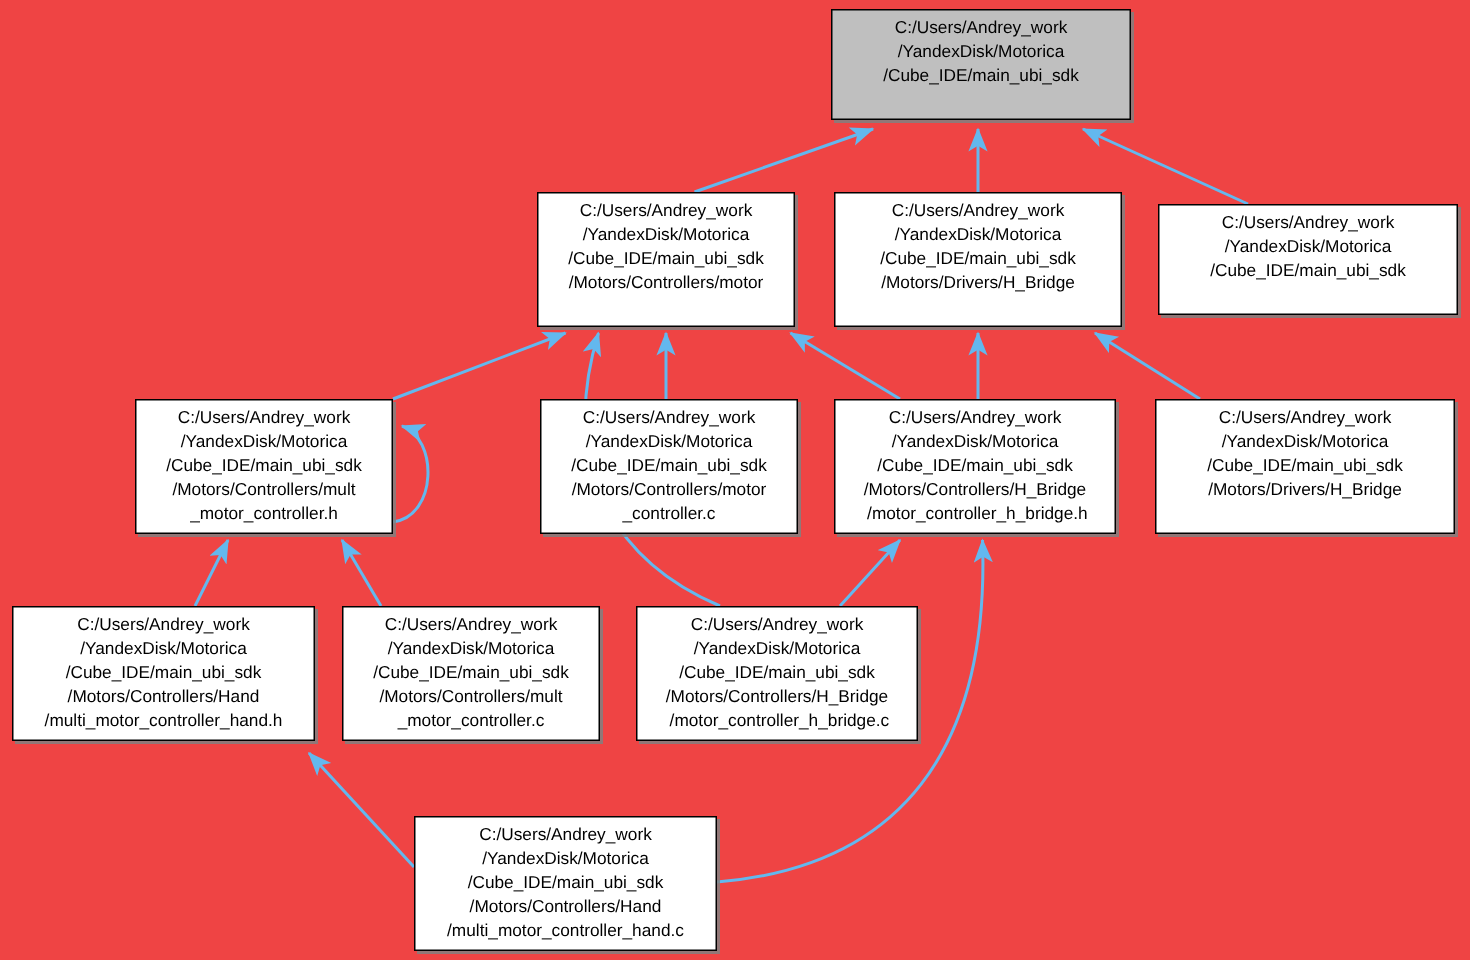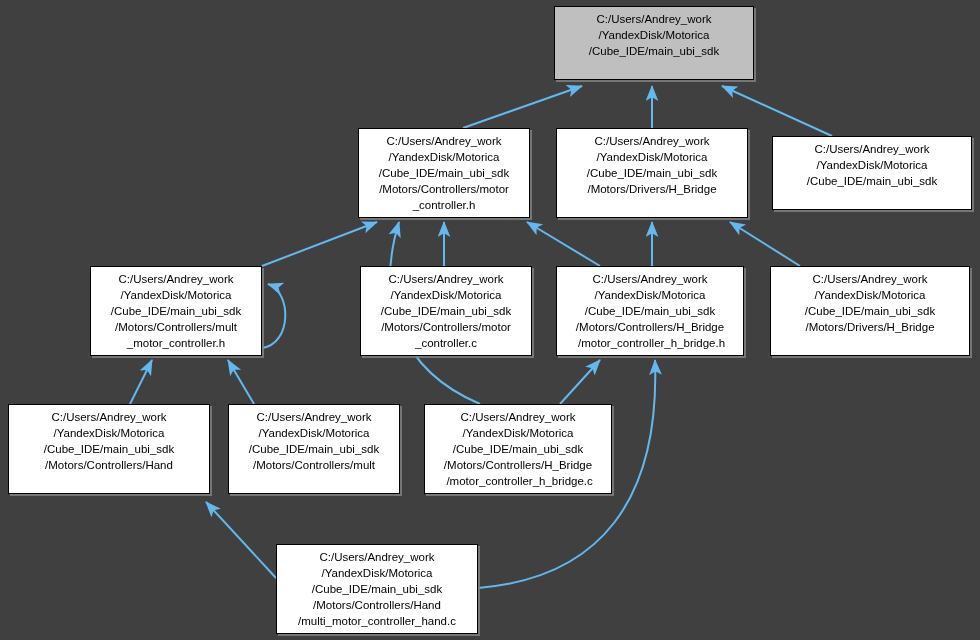--- a/index.html
+++ b/index.html
@@ -5,21 +5,21 @@
 <style>
   html, body {
     margin: 0;
     padding: 0;
     background: #000000;
   }
   #graph {
     position: relative;
     width: 980px;
     height: 640px;
-    background: #404040;
+    background: #ef4444;
     overflow: hidden;
     font-family: "Liberation Sans", sans-serif;
   }
   #edges {
     position: absolute;
     left: 0;
     top: 0;
     width: 980px;
     height: 640px;
     pointer-events: none;
@@ -68,25 +68,25 @@
         <path d="M 262 348 C 292 344 292 292 268 284" fill="none" stroke="#63b8ee" stroke-width="2" marker-end="url(#arrowhead)"></path>
         <path d="M 130 404 L 152 360" fill="none" stroke="#63b8ee" stroke-width="2" marker-end="url(#arrowhead)"></path>
         <path d="M 254 404 L 228 360" fill="none" stroke="#63b8ee" stroke-width="2" marker-end="url(#arrowhead)"></path>
         <path d="M 560 404 L 600 360" fill="none" stroke="#63b8ee" stroke-width="2" marker-end="url(#arrowhead)"></path>
         <path d="M 276 578 L 206 502" fill="none" stroke="#63b8ee" stroke-width="2" marker-end="url(#arrowhead)"></path>
         <path d="M 478 588 C 600 578 660 500 655 360" fill="none" stroke="#63b8ee" stroke-width="2" marker-end="url(#arrowhead)"></path>
       </g>
   </svg>
   <div id="nodes">
       <div class="node root" title="motor_driver.h" style="left: 554px; top: 6px; width: 200px; height: 74px;"><span class="ln">C:/Users/Andrey_work</span><span class="ln">/YandexDisk/Motorica</span><span class="ln">/Cube_IDE/main_ubi_sdk</span></div>
-      <div class="node" title="motor_controller.h" style="left: 358px; top: 128px; width: 172px; height: 90px;"><span class="ln">C:/Users/Andrey_work</span><span class="ln">/YandexDisk/Motorica</span><span class="ln">/Cube_IDE/main_ubi_sdk</span><span class="ln">/Motors/Controllers/motor</span><span class="ln">_controller.h</span></div>
+      <div class="node" title="motor_controller.h" style="left: 358px; top: 128px; width: 172px; height: 90px;"><span class="ln">C:/Users/Andrey_work</span><span class="ln">/YandexDisk/Motorica</span><span class="ln">/Cube_IDE/main_ubi_sdk</span><span class="ln">/Motors/Controllers/motor</span></div>
       <div class="node" title="motor_driver_h_bridge_pwm.h" style="left: 556px; top: 128px; width: 192px; height: 90px;"><span class="ln">C:/Users/Andrey_work</span><span class="ln">/YandexDisk/Motorica</span><span class="ln">/Cube_IDE/main_ubi_sdk</span><span class="ln">/Motors/Drivers/H_Bridge</span></div>
       <div class="node" title="motor_driver.c" style="left: 772px; top: 136px; width: 200px; height: 74px;"><span class="ln">C:/Users/Andrey_work</span><span class="ln">/YandexDisk/Motorica</span><span class="ln">/Cube_IDE/main_ubi_sdk</span></div>
       <div class="node" title="multi_motor_controller.h" style="left: 90px; top: 266px; width: 172px; height: 90px;"><span class="ln">C:/Users/Andrey_work</span><span class="ln">/YandexDisk/Motorica</span><span class="ln">/Cube_IDE/main_ubi_sdk</span><span class="ln">/Motors/Controllers/mult</span><span class="ln">_motor_controller.h</span></div>
       <div class="node" title="motor_controller.c" style="left: 360px; top: 266px; width: 172px; height: 90px;"><span class="ln">C:/Users/Andrey_work</span><span class="ln">/YandexDisk/Motorica</span><span class="ln">/Cube_IDE/main_ubi_sdk</span><span class="ln">/Motors/Controllers/motor</span><span class="ln">_controller.c</span></div>
       <div class="node" title="motor_controller_h_bridge.h" style="left: 556px; top: 266px; width: 188px; height: 90px;"><span class="ln">C:/Users/Andrey_work</span><span class="ln">/YandexDisk/Motorica</span><span class="ln">/Cube_IDE/main_ubi_sdk</span><span class="ln">/Motors/Controllers/H_Bridge</span><span class="ln"> /motor_controller_h_bridge.h</span></div>
       <div class="node" title="motor_driver_h_bridge_pwm.c" style="left: 770px; top: 266px; width: 200px; height: 90px;"><span class="ln">C:/Users/Andrey_work</span><span class="ln">/YandexDisk/Motorica</span><span class="ln">/Cube_IDE/main_ubi_sdk</span><span class="ln">/Motors/Drivers/H_Bridge</span></div>
-      <div class="node" title="multi_motor_controller_hand.h" style="left: 8px; top: 404px; width: 202px; height: 90px;"><span class="ln">C:/Users/Andrey_work</span><span class="ln">/YandexDisk/Motorica</span><span class="ln">/Cube_IDE/main_ubi_sdk</span><span class="ln">/Motors/Controllers/Hand</span></div>
-      <div class="node" title="multi_motor_controller.c" style="left: 228px; top: 404px; width: 172px; height: 90px;"><span class="ln">C:/Users/Andrey_work</span><span class="ln">/YandexDisk/Motorica</span><span class="ln">/Cube_IDE/main_ubi_sdk</span><span class="ln">/Motors/Controllers/mult</span></div>
+      <div class="node" title="multi_motor_controller_hand.h" style="left: 8px; top: 404px; width: 202px; height: 90px;"><span class="ln">C:/Users/Andrey_work</span><span class="ln">/YandexDisk/Motorica</span><span class="ln">/Cube_IDE/main_ubi_sdk</span><span class="ln">/Motors/Controllers/Hand</span><span class="ln">/multi_motor_controller_hand.h</span></div>
+      <div class="node" title="multi_motor_controller.c" style="left: 228px; top: 404px; width: 172px; height: 90px;"><span class="ln">C:/Users/Andrey_work</span><span class="ln">/YandexDisk/Motorica</span><span class="ln">/Cube_IDE/main_ubi_sdk</span><span class="ln">/Motors/Controllers/mult</span><span class="ln">_motor_controller.c</span></div>
       <div class="node" title="motor_controller_h_bridge.c" style="left: 424px; top: 404px; width: 188px; height: 90px;"><span class="ln">C:/Users/Andrey_work</span><span class="ln">/YandexDisk/Motorica</span><span class="ln">/Cube_IDE/main_ubi_sdk</span><span class="ln">/Motors/Controllers/H_Bridge</span><span class="ln"> /motor_controller_h_bridge.c</span></div>
       <div class="node" title="multi_motor_controller_hand.c" style="left: 276px; top: 544px; width: 202px; height: 90px;"><span class="ln">C:/Users/Andrey_work</span><span class="ln">/YandexDisk/Motorica</span><span class="ln">/Cube_IDE/main_ubi_sdk</span><span class="ln">/Motors/Controllers/Hand</span><span class="ln">/multi_motor_controller_hand.c</span></div>
     </div>
 </div>
 
 </body></html>

